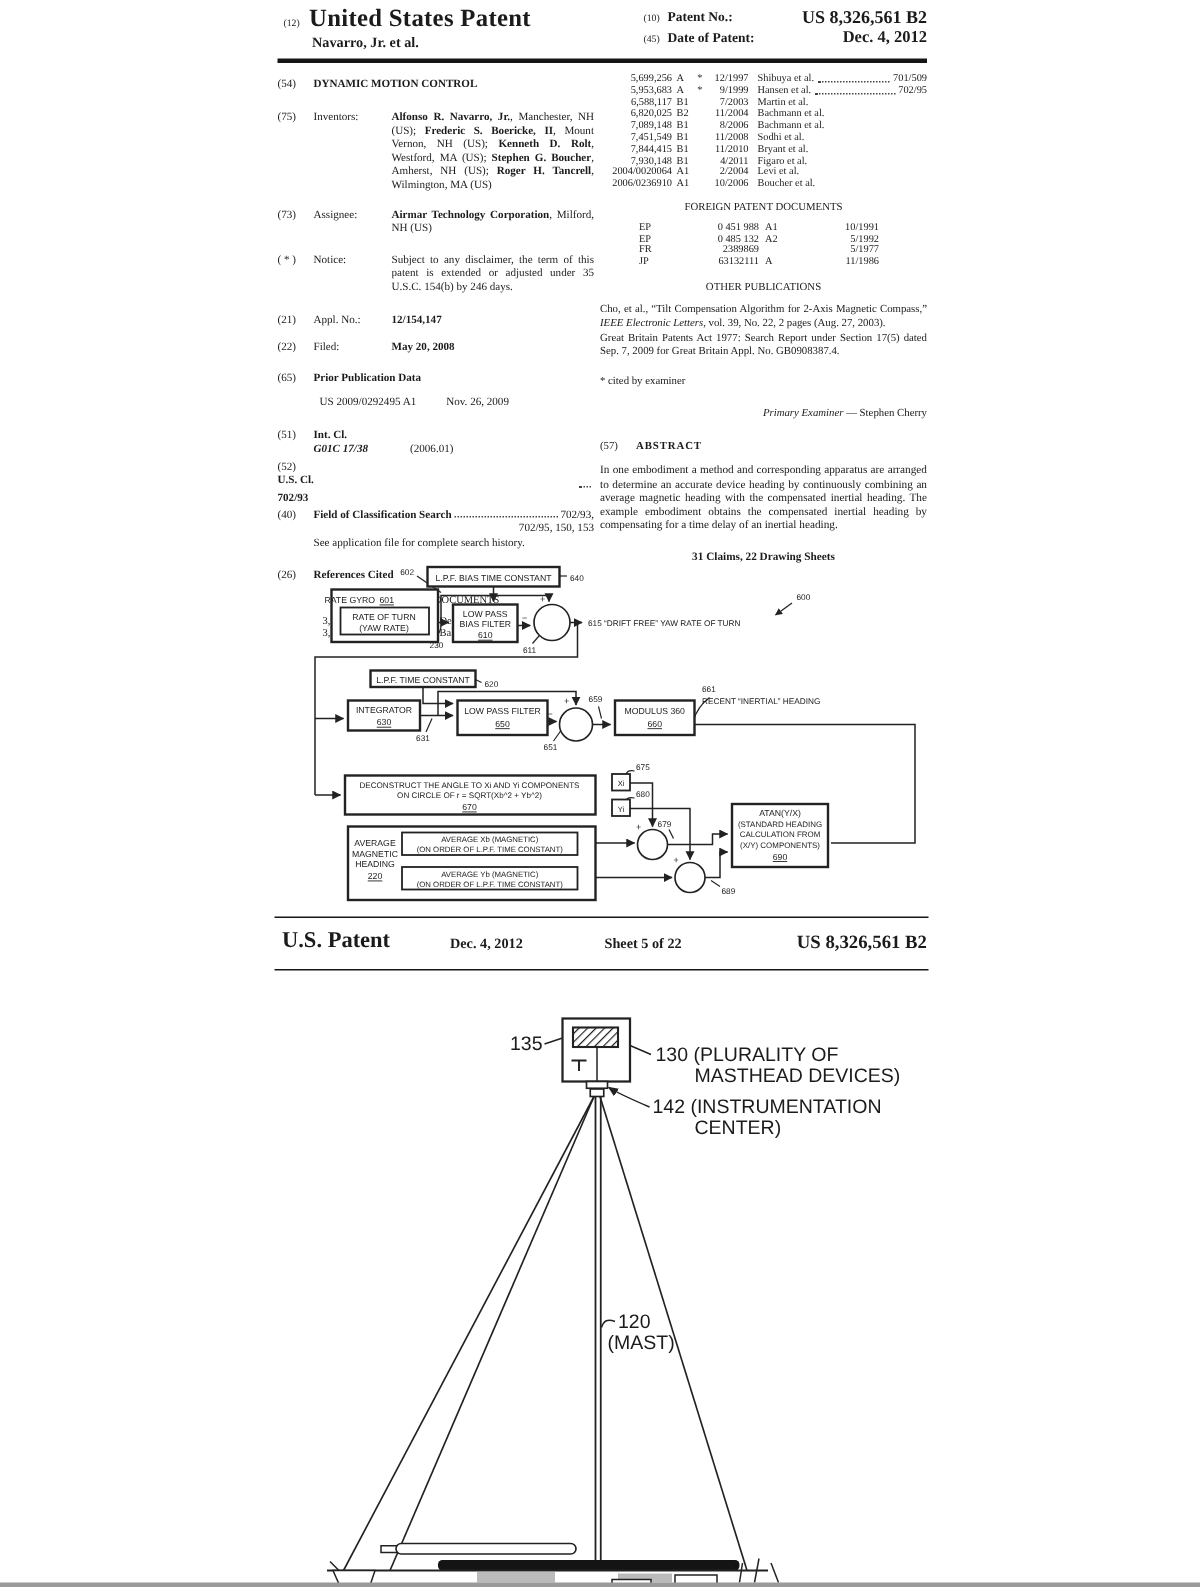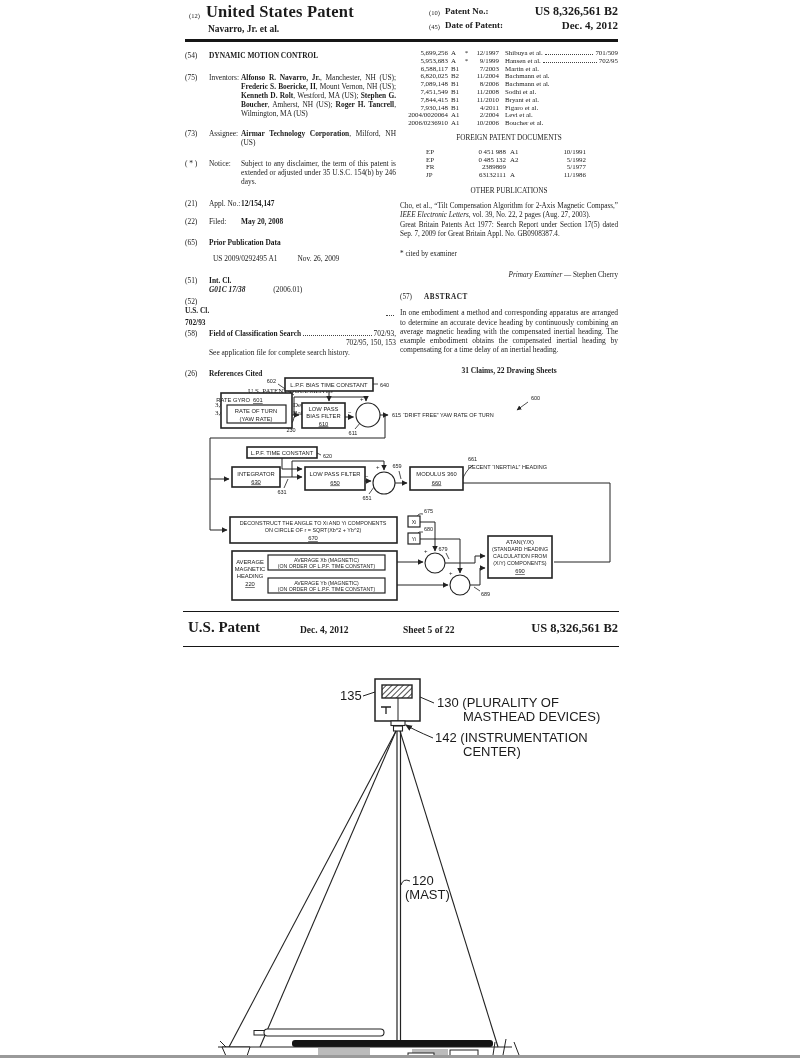--- a/index.html
+++ b/index.html
@@ -18,21 +18,21 @@
   #val10{left:470px;top:4px;width:148px;text-align:right;font-size:12px;font-weight:bold;}
   #knum45{left:429px;top:23px;font-size:6.5px;}
   #lab45{left:445px;top:20px;font-size:9px;font-weight:bold;}
   #val45{left:470px;top:19px;width:148px;text-align:right;font-size:11px;font-weight:bold;}
   .rule{background:#161616;}
   
   #colL{left:185px;top:47px;width:211px;font-size:7.4px;line-height:9px;}
   #colR{left:400px;top:47px;width:218px;font-size:7.2px;line-height:8.8px;}
   .f{display:flex;align-items:baseline;}
   .f .n{width:24px;flex:none;}
-  .f .lab{width:32px;flex:none;}
+  .f .lab{width:52px;flex:none;}
   .f .val{flex:1;text-align:justify;}
   .dots{flex:1;min-width:8px;border-bottom:1px dotted #444;margin:0 2px 1.5px 2px;align-self:flex-end;}
   
   .rr{display:flex;font-size:6.9px;line-height:7.8px;}
   .rr .no{width:48px;text-align:right;flex:none;}
   .rr .kd{width:12px;padding-left:3px;flex:none;}
   .rr .st{width:7px;flex:none;text-align:center;}
   .rr .dt{width:29px;text-align:right;flex:none;}
   .rr .nm{padding-left:6px;white-space:nowrap;}
   .rr .cl{text-align:right;}
@@ -116,21 +116,21 @@
     <span class="b i">G01C 17/38</span>
     <span>(2006.01)</span>
   </div>
   <div class="f" style="margin-top:3px;flex-direction:column;">
     <span class="n">(52)</span>
     <span class="b">U.S. Cl.</span>
     <span class="dots"></span>
     <span class="b">702/93</span>
   </div>
   <div class="f" style="margin-top:2px;">
-    <span class="n">(58)</span>
+    <span class="n">(40)</span>
     <span class="b">Field of Classification Search</span>
     <span class="dots"></span>
     <span>702/93,</span>
   </div>
   <div style="text-align:right;">702/95, 150, 153</div>
   <div style="margin-left:24px;margin-top:1px;">See application file for complete search history.</div>
   <div class="f" style="margin-top:12px;">
     <span class="n">(26)</span>
     <span class="val b ctr">References Cited</span>
   </div>

